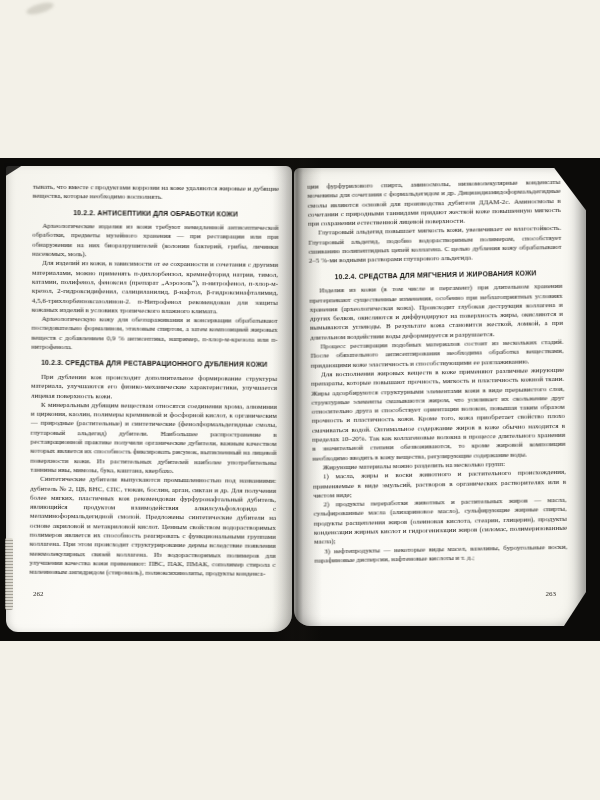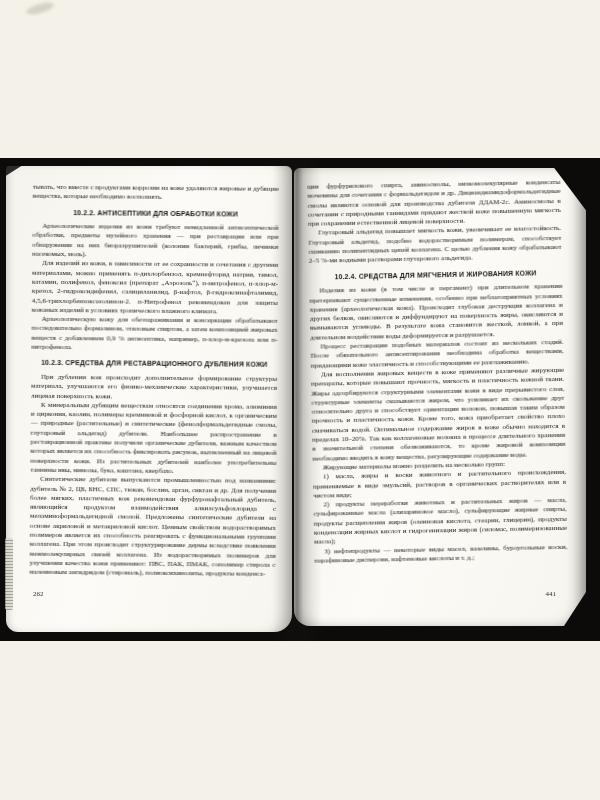--- a/index.html
+++ b/index.html
@@ -68,18 +68,18 @@
         <p>Глутаровый альдегид повышает мягкость кожи, увеличивает ее влагостойкость. Глутаровый альдегид, подобно водорастворимым полимерам, способствует сшиванию полипептидных цепей коллагена. С целью дубления кожу обрабатывают 2–5 %-ми водными растворами глутарового альдегида.</p>
         <h4>10.2.4. СРЕДСТВА ДЛЯ МЯГЧЕНИЯ И ЖИРОВАНИЯ КОЖИ</h4>
         <p>Изделия из кожи (в том числе и пергамент) при длительном хранении претерпевают существенные изменения, особенно при неблагоприятных условиях хранения (археологическая кожа). Происходит глубокая деструкция коллагена и других белков, окисляются и диффундируют на поверхность жиры, окисляются и вымываются углеводы. В результате кожа становится жесткой, ломкой, а при длительном воздействии воды деформируется и разрушается.</p>
         <p>Процесс реставрации подобных материалов состоит из нескольких стадий. После обязательного антисептирования необходима обработка веществами, придающими коже эластичность и способствующими ее разглаживанию.</p>
         <p>Для восполнения жировых веществ в коже применяют различные жирующие препараты, которые повышают прочность, мягкость и пластичность кожной ткани. Жиры адсорбируются структурными элементами кожи в виде прерывистого слоя, структурные элементы смазываются жиром, что усиливает их скольжение друг относительно друга и способствует ориентации волокон, повышая таким образом прочность и пластичность кожи. Кроме того, кожа приобретает свойство плохо смачиваться водой. Оптимальное содержание жиров в коже обычно находится в пределах 10–20%. Так как коллагеновые волокна в процессе длительного хранения в значительной степени обезвоживаются, то кроме жировой композиции необходимо вводить в кожу вещества, регулирующие содержание воды.</p>
         <p>Жирующие материалы можно разделить на несколько групп:</p>
         <p class="li">1) масла, жиры и воски животного и растительного происхождения, применяемые в виде эмульсий, растворов в органических растворителях или в чистом виде;</p>
         <p class="li">2) продукты переработки животных и растительных жиров — масла, сульфированные масла (ализариновое масло), сульфирующие жирные спирты, продукты расщепления жиров (олеиновая кислота, стеарин, глицерин), продукты конденсации жирных кислот и гидрогенизации жиров (силомас, полимеризованные масла);</p>
         <p class="li">3) нефтепродукты — некоторые виды масел, вазелины, буроугольные воски, парафиновые дисперсии, нафтеновые кислоты и т. д.;</p>
       </div>
-      <div class="pagenum pn-right">441</div>
+      <div class="pagenum pn-right">263</div>
     </div>
 
     <div class="gutter"></div>
   </div>
 </div>
 
 </body></html>

